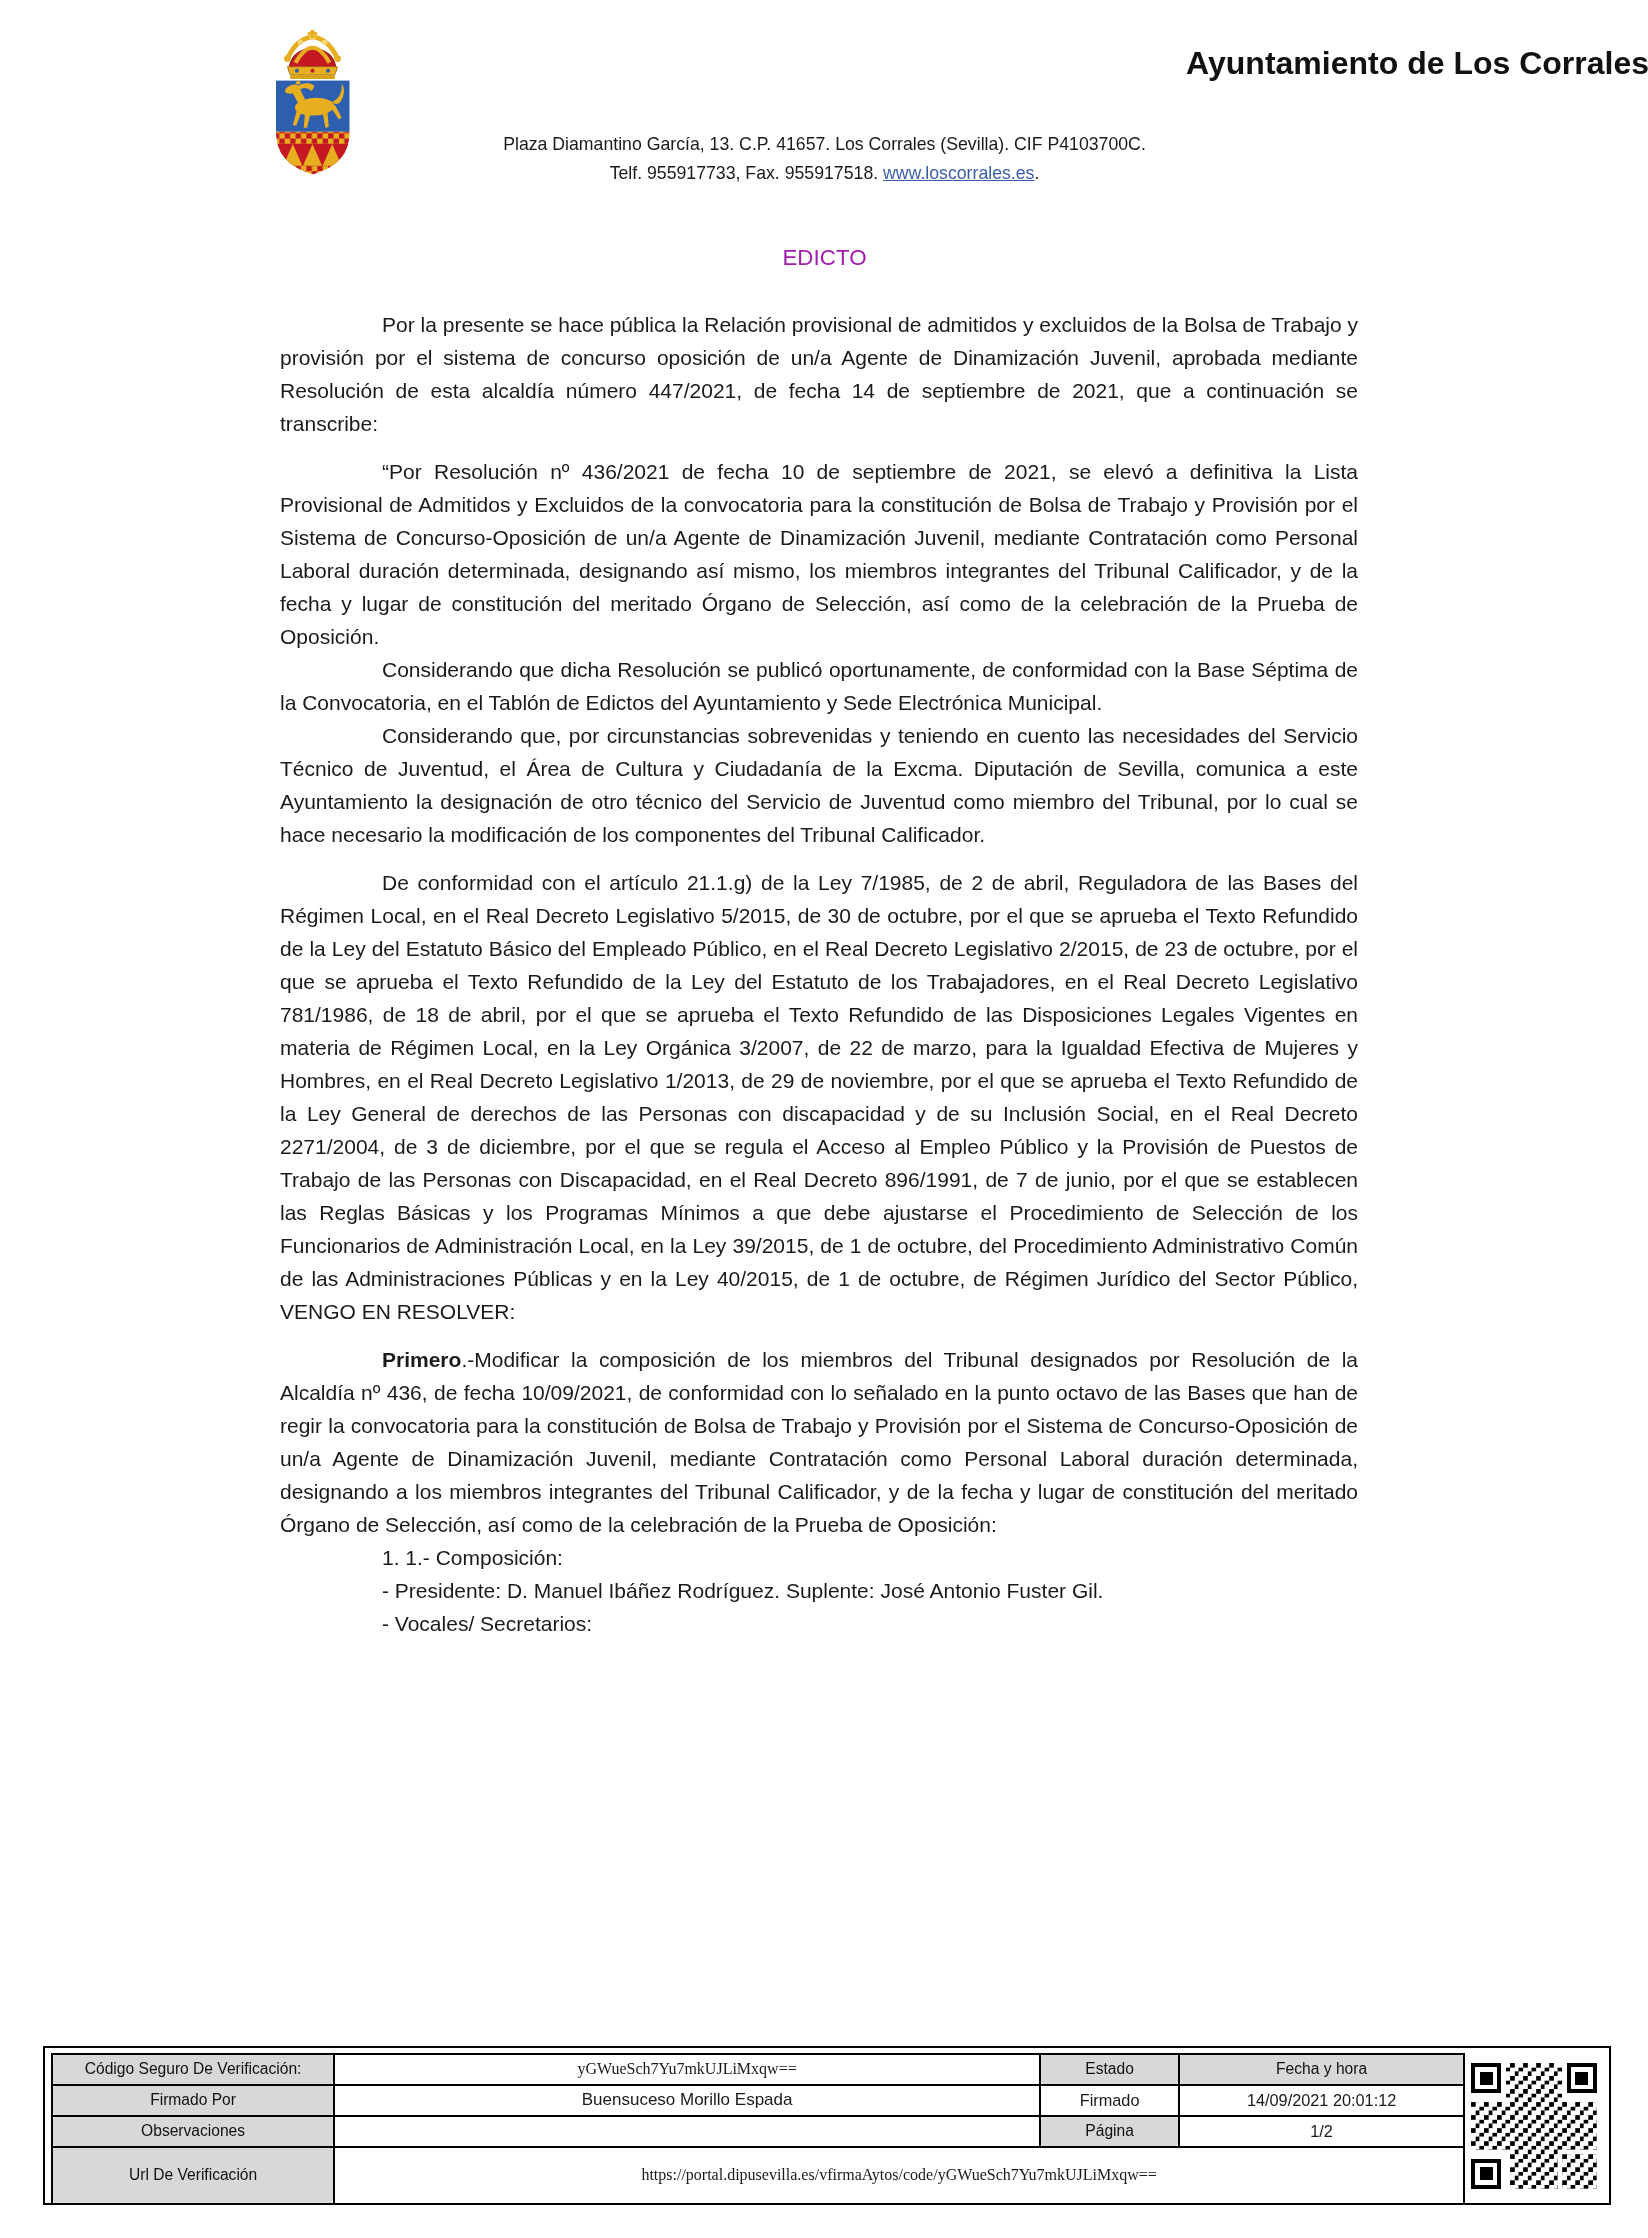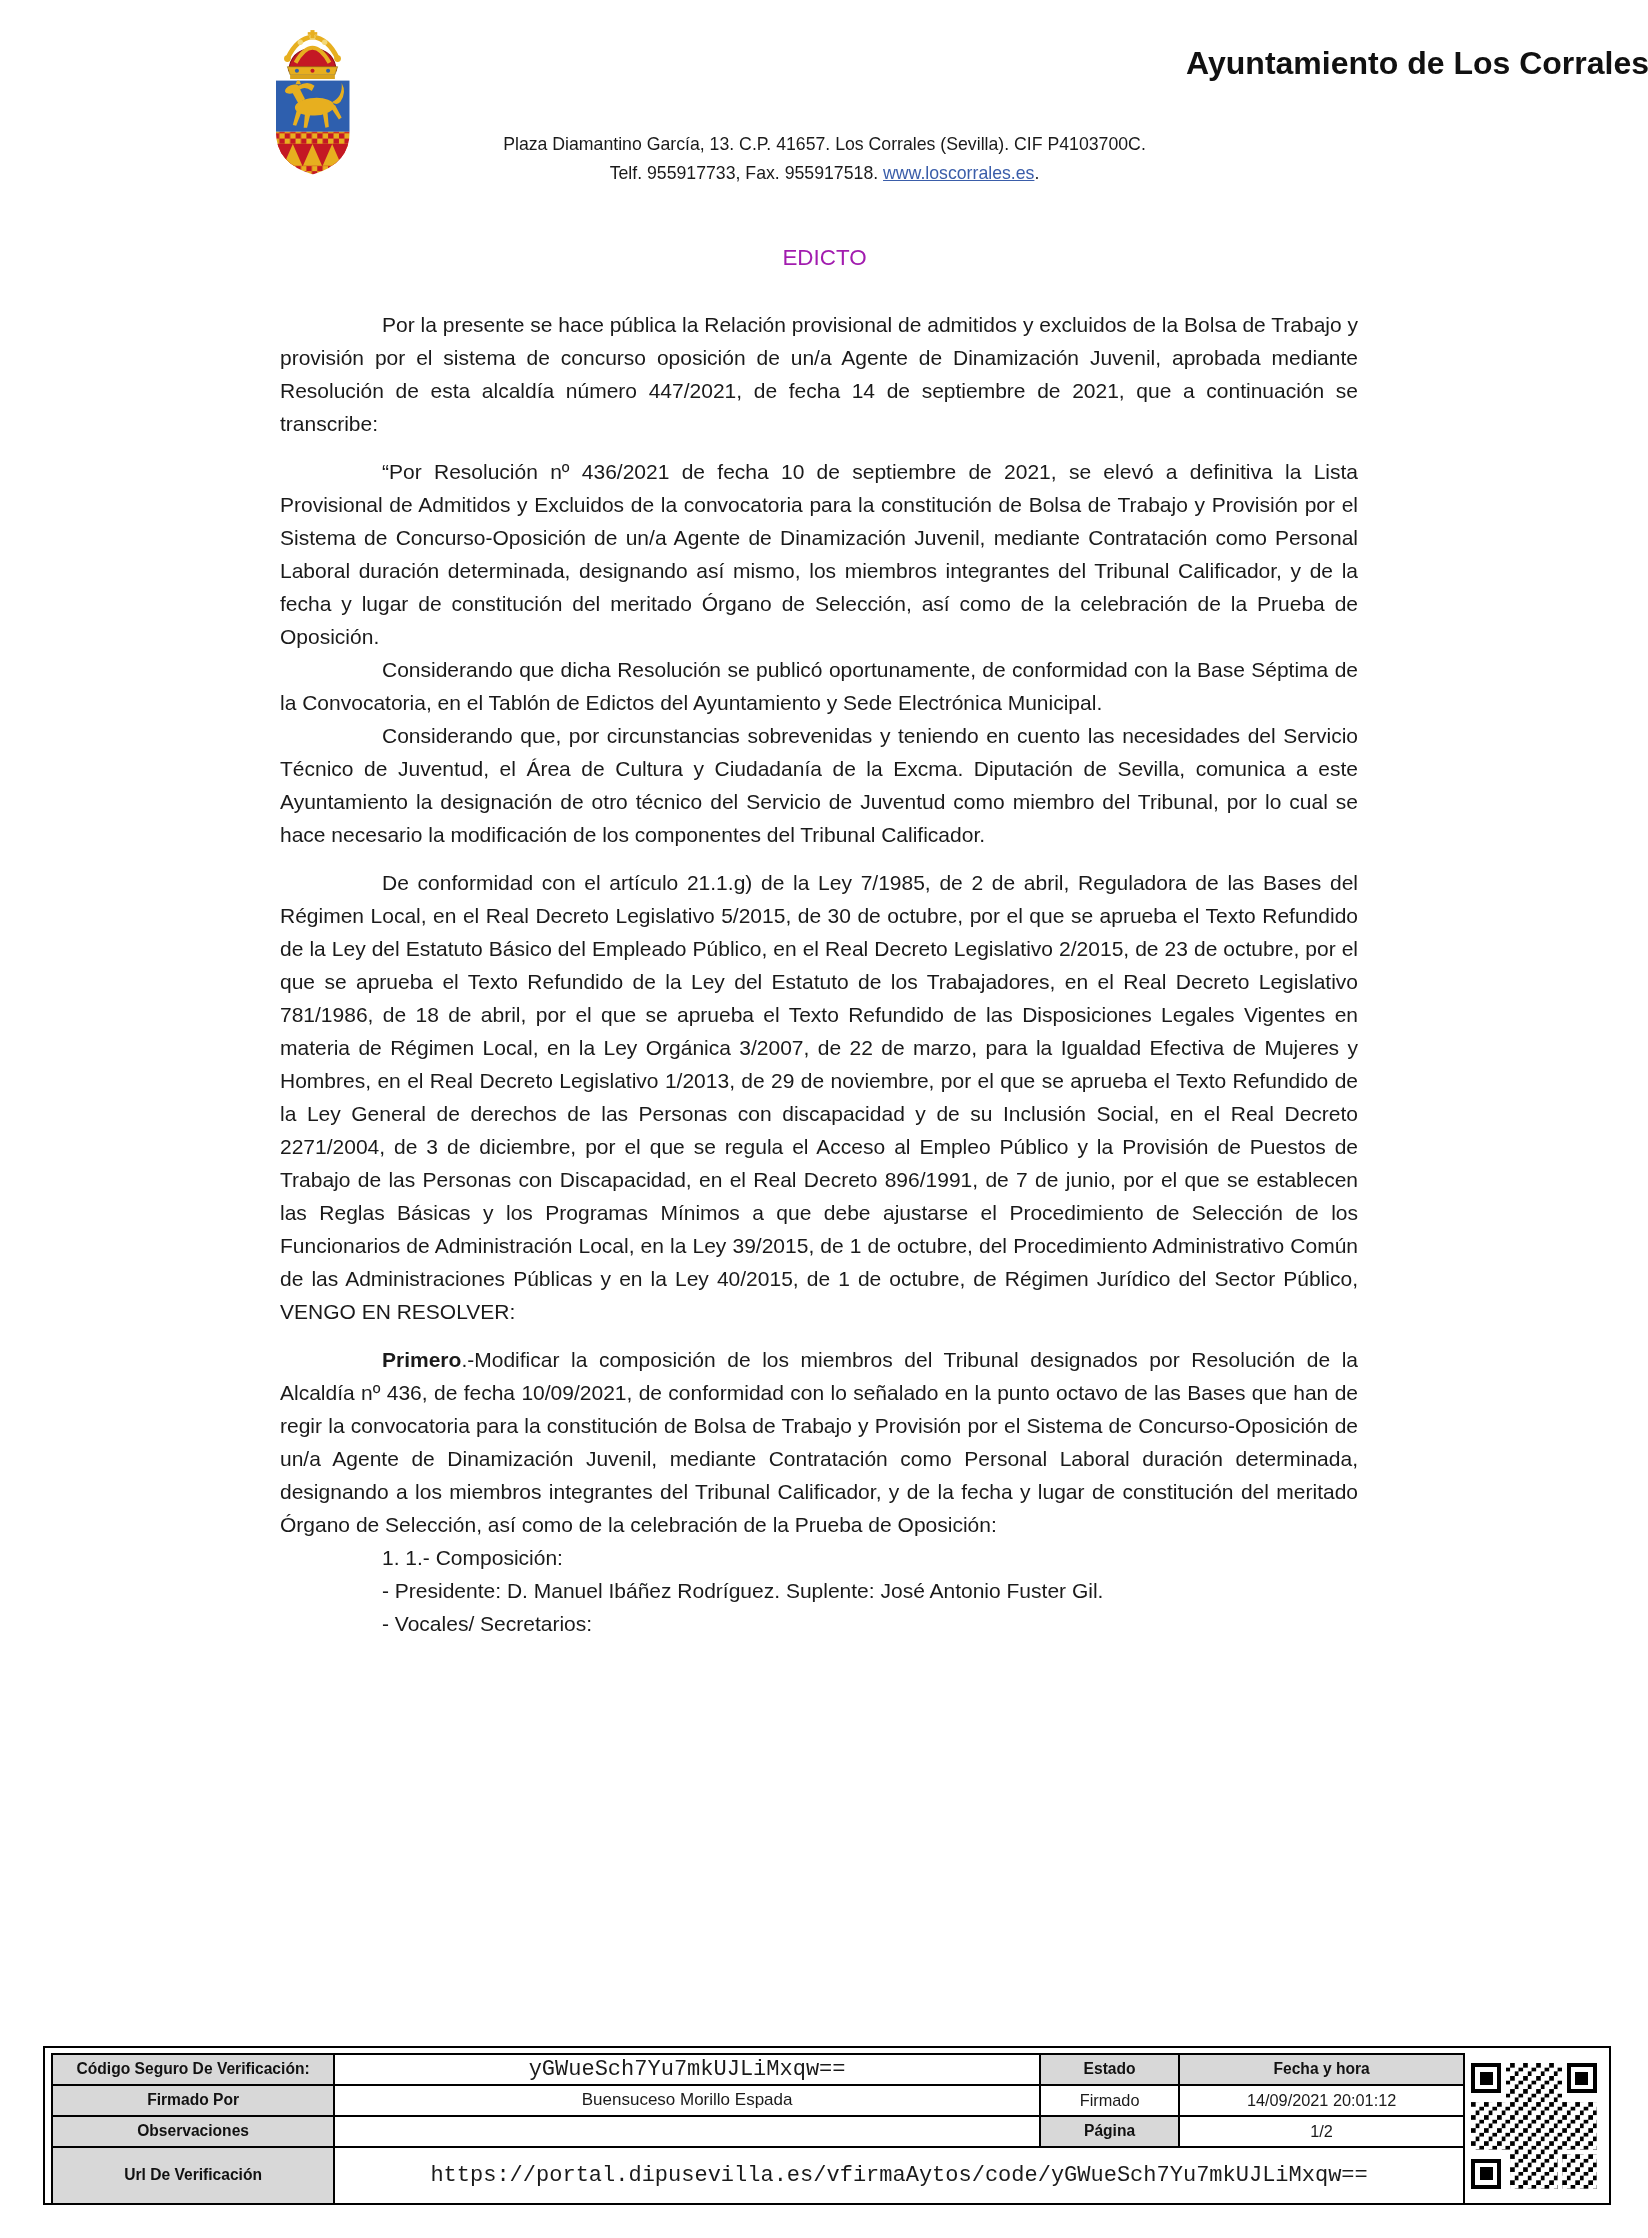--- a/index.html
+++ b/index.html
@@ -20,22 +20,22 @@
   .item { margin:0; text-indent:102px; text-align:left; }
   .lead-bold { font-weight:700; }
   
   .footer {
     position:absolute; left:43px; top:2046px; width:1568px; height:159px;
     border:2px solid #000; box-sizing:border-box; padding:4.8px 6.1px;
     display:flex; align-items:stretch; background:#fff;
   }
   table.sig { border-collapse:collapse; table-layout:fixed; width:1412px; height:100%; font-size:15.6px; }
   table.sig td { border:2px solid #000; padding:0 6.8px; text-align:center; vertical-align:middle; overflow:hidden; white-space:nowrap; }
-  td.lbl { background:#d8d8d8; font-weight:700; color:#111; }
-  td.mono { font-family:Liberation Mono, monospace; font-size:22px; font-weight:400; }
+  td.lbl { background:#d8d8d8; font-weight:400; color:#111;border-radius:6px; }
+  td.mono { font-family:Liberation Serif, serif; font-size:16px; font-weight:400; }
   td.name { text-align:left; font-size:17px; }
   td.val { font-size:16.3px; }
   tr.r1, tr.r2, tr.r3 { height:31px; }
   tr.r4 { height:57px; }
   .qr-wrap { flex:1; display:flex; align-items:center; justify-content:center; }
 </style>
 </head>
 <body>
 
 <div class="page">

